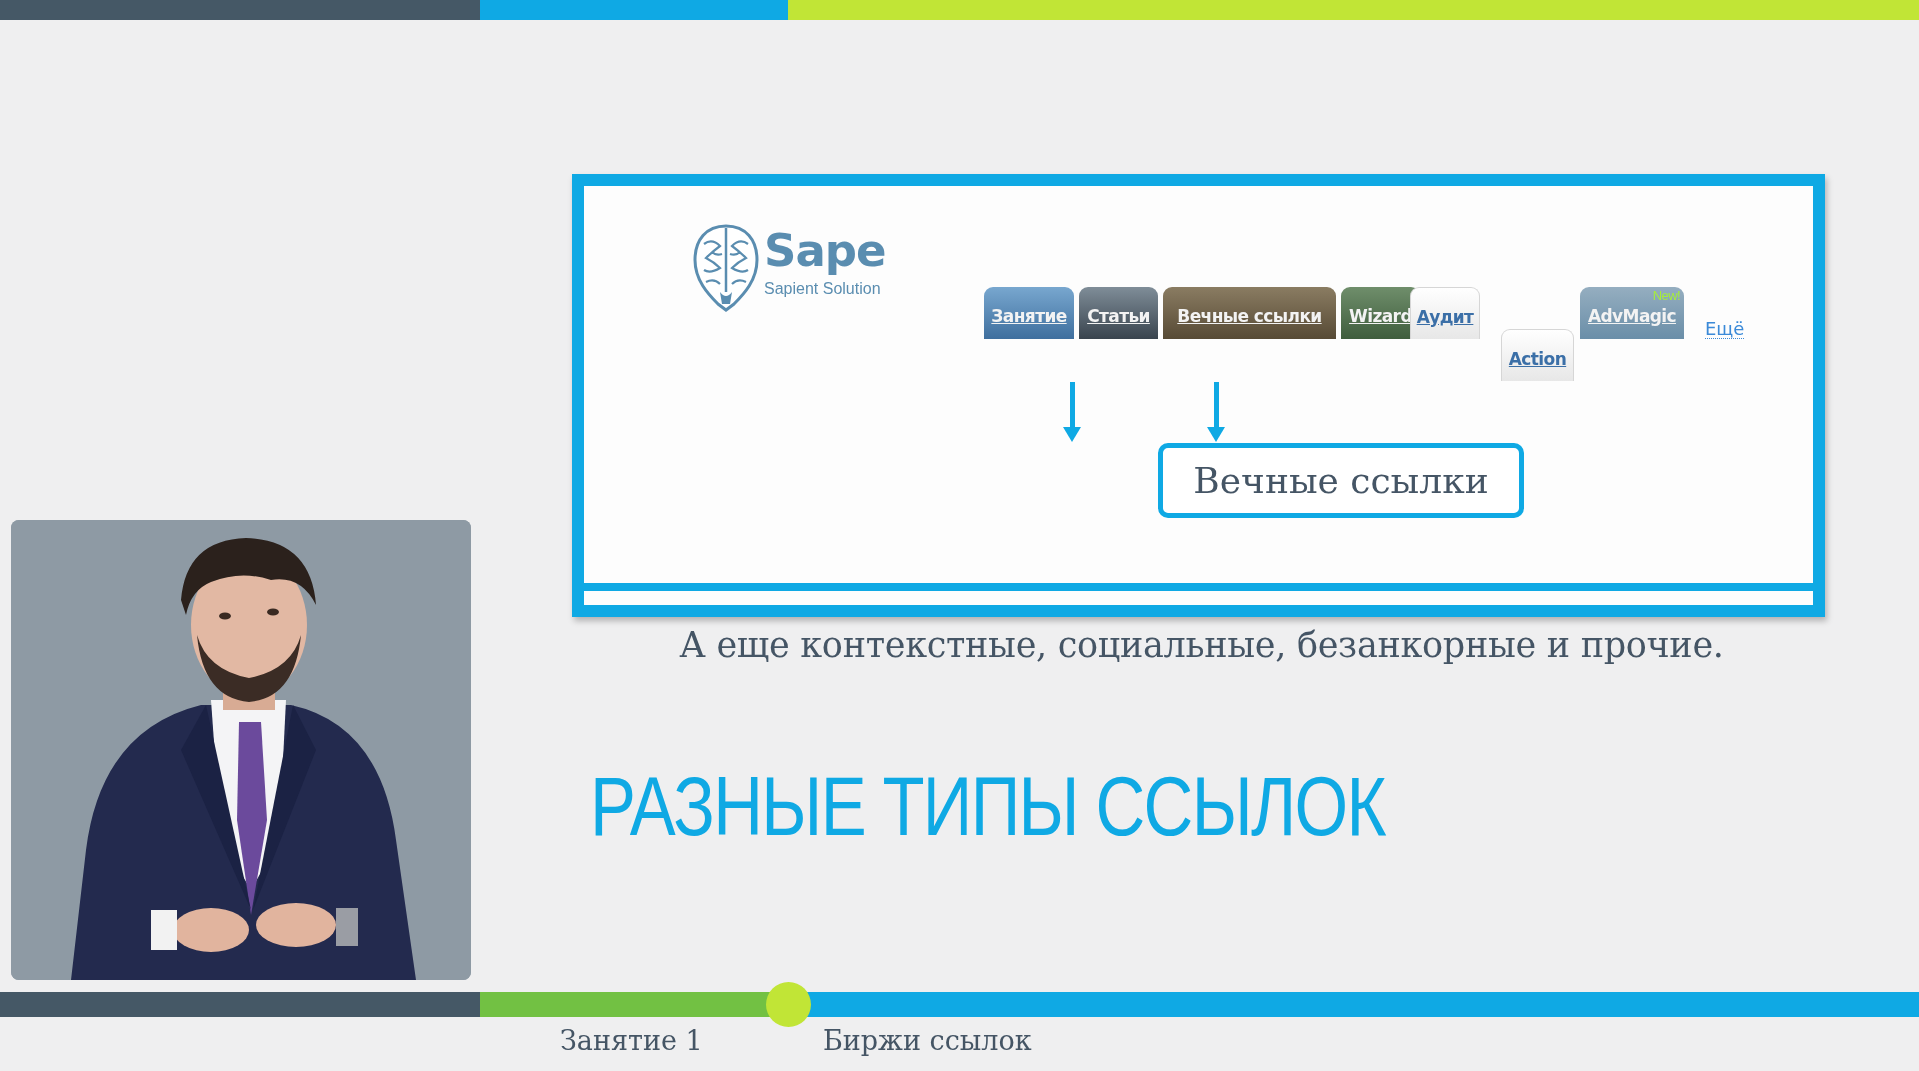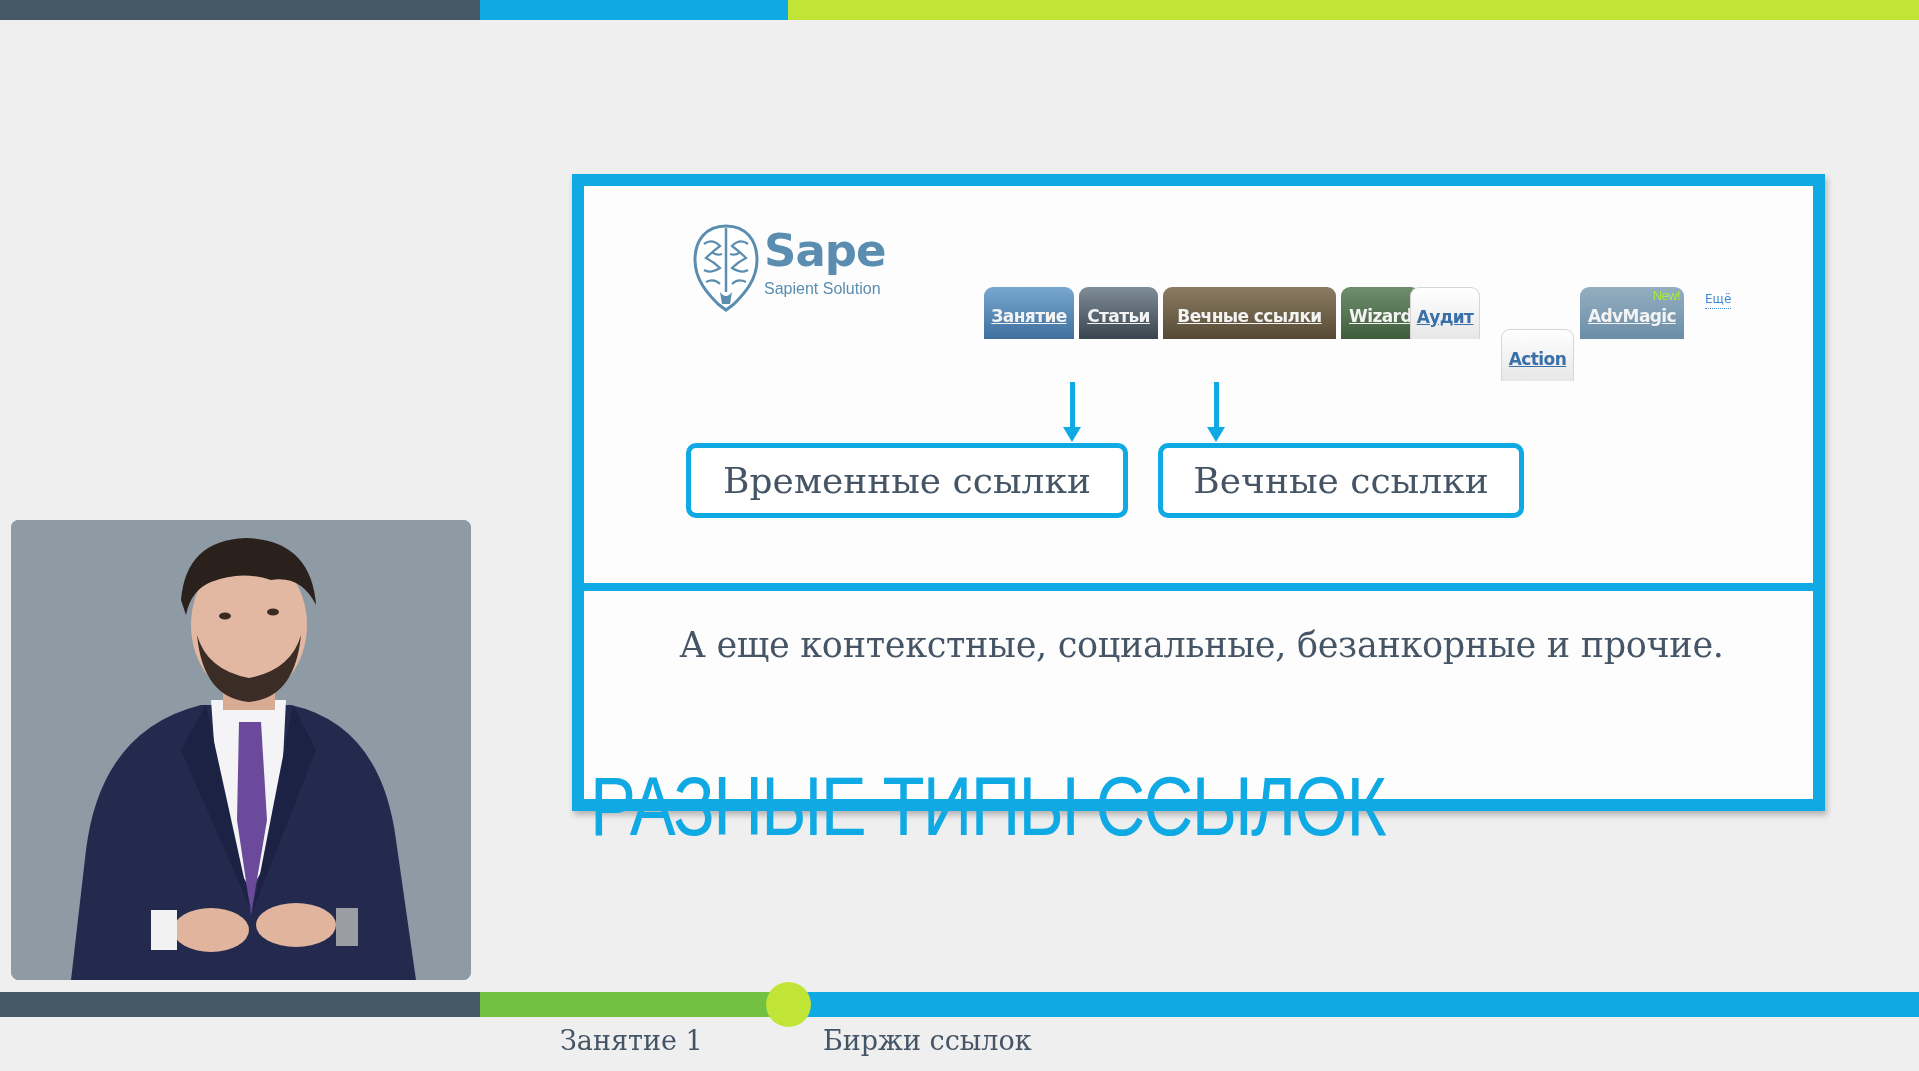--- a/index.html
+++ b/index.html
@@ -3,30 +3,30 @@
 <meta charset="utf-8">
 <style>
   html, body { margin:0; padding:0; }
   body { width:1919px; height:1071px; background:#efeff0; position:relative; overflow:hidden; font-family:"DejaVu Sans", sans-serif; }
   .abs { position:absolute; }
   
   .topbar .seg { position:absolute; top:0; height:20px; }
   
   .video { left:11px; top:520px; width:460px; height:460px; border-radius:8px; background:#8e9aa4; overflow:hidden; }
   
-  .frame { left:572px; top:174px; width:1253px; height:637px; box-sizing:border-box; border:12px solid #0fa9e4; background:#fdfdfd; box-shadow:2px 4px 6px rgba(0,0,0,0.25); }
+  .frame { left:572px; top:174px; width:1253px; height:443px; box-sizing:border-box; border:12px solid #0fa9e4; background:#fdfdfd; box-shadow:2px 4px 6px rgba(0,0,0,0.25); }
   .frame-divider { position:absolute; left:0; right:0; top:397px; height:8px; background:#0fa9e4; }
   .logo { left:108px; top:36px; }
   .logo-word { position:absolute; left:72px; top:2px; font-family:"DejaVu Sans", sans-serif; font-weight:bold; font-size:45px; color:#5a8db0; letter-spacing:-1px; }
   .logo-sub { position:absolute; left:72px; top:58px; font-family:"Liberation Sans", sans-serif; font-size:16px; color:#5a8db0; white-space:nowrap; }
   .tab { position:absolute; top:101px; height:52px; border-radius:9px 9px 0 0; box-sizing:border-box; display:flex; align-items:center; justify-content:center; font-family:"DejaVu Sans", sans-serif; font-weight:bold; font-size:17px; text-decoration:underline; white-space:nowrap; letter-spacing:-0.6px; padding-top:6px; }
   .tab.dark { color:#f3f3f3; }
   .tab.light { color:#3b6fa7; background:linear-gradient(#ffffff,#e7e7e7); border:1px solid #d6d6d6; border-bottom:none; }
   .new-badge { position:absolute; top:1px; right:4px; font-family:"Liberation Sans", sans-serif; font-size:13px; color:#a6ee3a; text-decoration:none; font-weight:normal; }
-  .more-link { position:absolute; left:1121px; top:104px; font-family:"DejaVu Sans", sans-serif; font-size:12px; color:#3b8ad8; border-bottom:1px dotted #3b8ad8; line-height:18px; }
+  .more-link { position:absolute; left:1121px; top:134px; font-family:"DejaVu Sans", sans-serif; font-size:18px; color:#3b8ad8; border-bottom:1px dotted #3b8ad8; line-height:18px; }
   .navbar { left:23px; top:141px; width:1191px; height:61px; background:#4a6f8f; border-radius:6px 0 0 0; box-shadow:-2px 2px 2px rgba(0,0,0,0.25); }
   .navlink { position:absolute; top:20px; font-family:"DejaVu Sans", sans-serif; font-size:16px; color:#f2f2f2; text-decoration:underline; white-space:nowrap; letter-spacing:-0.5px; }
   .arrow { position:absolute; width:5px; background:#0fa9e4; }
   .arrow::after { content:""; position:absolute; left:-7px; bottom:-14px; border-left:9.5px solid transparent; border-right:9.5px solid transparent; border-top:15px solid #0fa9e4; }
   .link-box { position:absolute; top:257px; height:75px; box-sizing:border-box; border:5px solid #0fa9e4; border-radius:10px; background:#fff; display:flex; align-items:center; justify-content:center; font-family:"DejaVu Serif", serif; font-size:36px; color:#455565; white-space:nowrap; }
   .caption { position:absolute; left:0; right:0; top:405px; height:108px; display:flex; align-items:center; justify-content:center; font-family:"DejaVu Serif", serif; font-size:35px; color:#455565; white-space:nowrap; letter-spacing:-0.3px;margin-left:6px; }
   .title { left:590px; top:758px; font-family:"Liberation Sans", sans-serif; font-size:84px; color:#0fa9e4; white-space:nowrap; transform:scaleX(0.82); transform-origin:left top; letter-spacing:-2px; font-weight:normal; }
   .bottombar .seg { position:absolute; top:992px; height:25px; }
   .progress-dot { left:766px; top:982px; width:45px; height:45px; border-radius:50%; background:#c1e536; }
   .lesson { top:1025px; font-family:"DejaVu Serif", serif; font-size:27px; color:#455565; white-space:nowrap; }
@@ -106,23 +106,20 @@
   <div class="tab dark" style="left:996px;width:104px;background:linear-gradient(#95aec0,#6a8ea8);">
     <span class="new-badge">New!</span>
     <span>AdvMagic</span>
   </div>
   <span class="more-link">Ещё</span>
 
 
   <div class="arrow" style="left:486px;top:196px;height:46px;"></div>
   <div class="arrow" style="left:630px;top:196px;height:46px;"></div>
 
-  <div class="link-box" style="left:102px;width:442px;">
-    <span>Временные ссылки</span>
-  </div>
   <div class="link-box" style="left:574px;width:366px;">
     <span>Вечные ссылки</span>
   </div>
 
   <div class="frame-divider"></div>
 
   <div class="caption">А еще контекстные, социальные, безанкорные и прочие.</div>
 </div>
 
 <div class="abs title">РАЗНЫЕ ТИПЫ ССЫЛОК</div>

